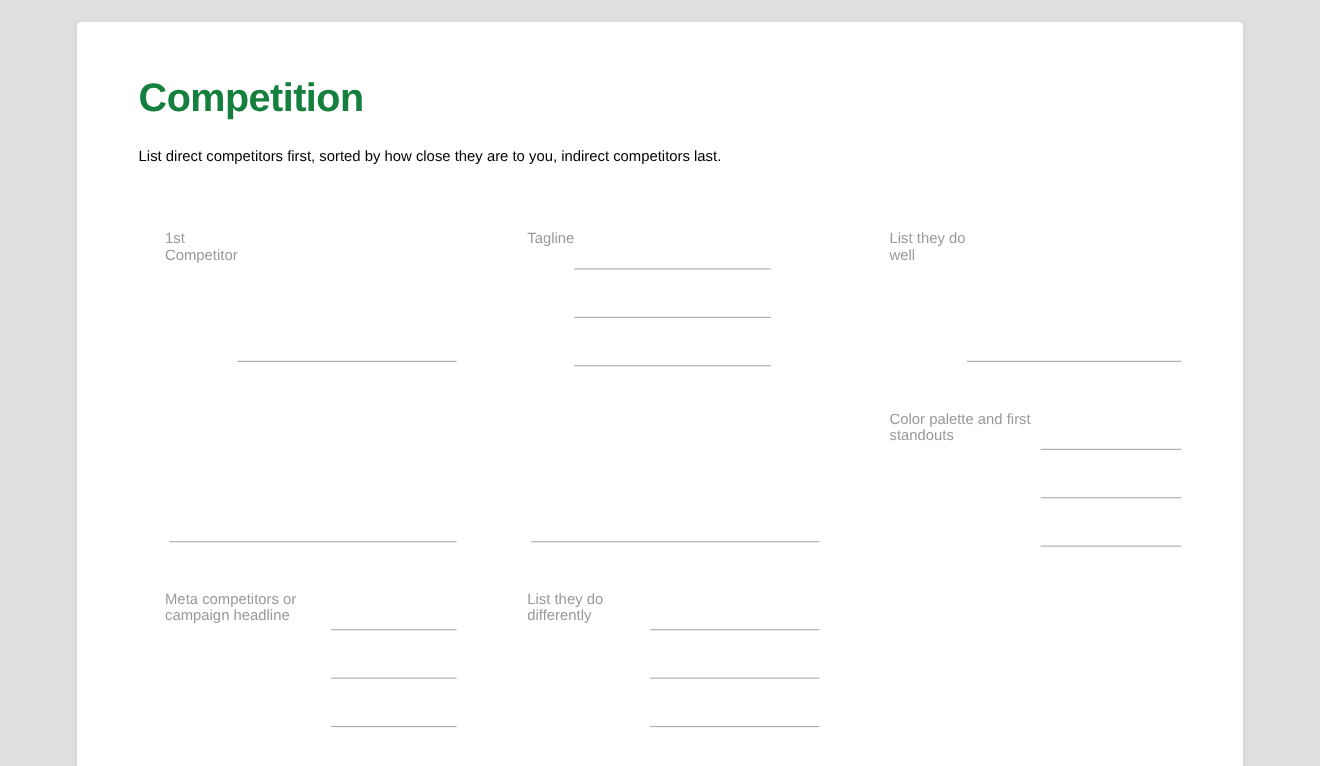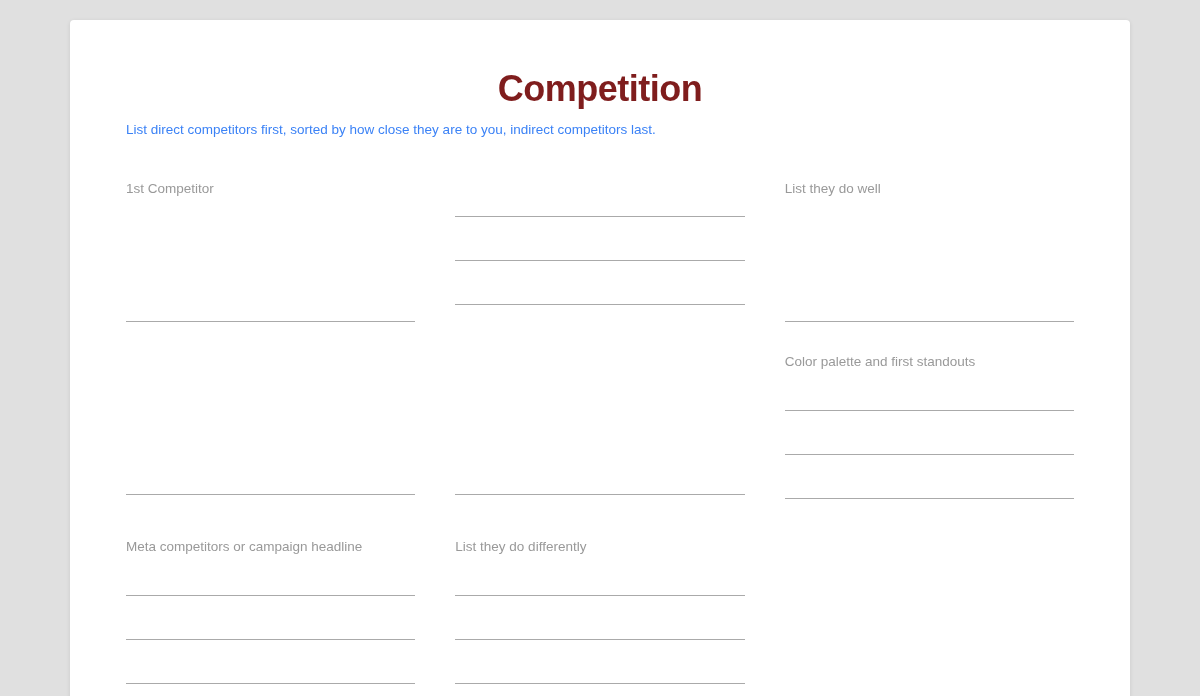--- a/index.html
+++ b/index.html
@@ -23,41 +23,41 @@
       width: 1060px;
       min-height: 580px;
       border-radius: 4px;
       padding: 48px 56px 56px 56px;
       box-shadow: 0 1px 4px rgba(0,0,0,0.1);
     }
 
     .page-title {
       font-size: 36px;
       font-weight: 800;
-      color: #7f1d1d;
-      margin-bottom: 12px;
+      color: #15803d;
+      margin-bottom: 24px;
       letter-spacing: -0.5px;
-      text-align: center;
     }
 
     .page-subtitle {
       font-size: 13.5px;
-      color: #3b82f6;
-      margin-bottom: 44px;
+      color: #000000;
+      margin-bottom: 60px;
     }
 
     .form-grid {
       display: grid;
       grid-template-columns: 1fr 1fr 1fr;
       gap: 32px 40px;
     }
 
     .form-section {
       display: flex;
-      flex-direction: column;
+      flex-direction: row;
+      margin-left: 24px;
     }
 
     .field-label {
       font-size: 13.5px;
       color: #999999;
       margin-bottom: 6px;
       font-weight: 400;
     }
 
     textarea {
@@ -102,20 +102,21 @@
   <p class="page-subtitle">List direct competitors first, sorted by how close they are to you, indirect competitors last.</p>
 
   <div class="form-grid">
 
     <div class="form-section col-left">
       <label class="field-label">1st Competitor</label>
       <textarea class="textarea-tall" style=""></textarea>
     </div>
 
     <div class="form-section col-mid">
+      <label class="field-label">Tagline</label>
       <div class="field-group">
         <textarea class="textarea-short" style=""></textarea>
         <textarea class="textarea-short" style=""></textarea>
         <textarea class="textarea-short" style=""></textarea>
       </div>
     </div>
 
     <div class="form-section col-right">
       <label class="field-label">List they do well</label>
       <textarea class="textarea-tall" style=""></textarea>

